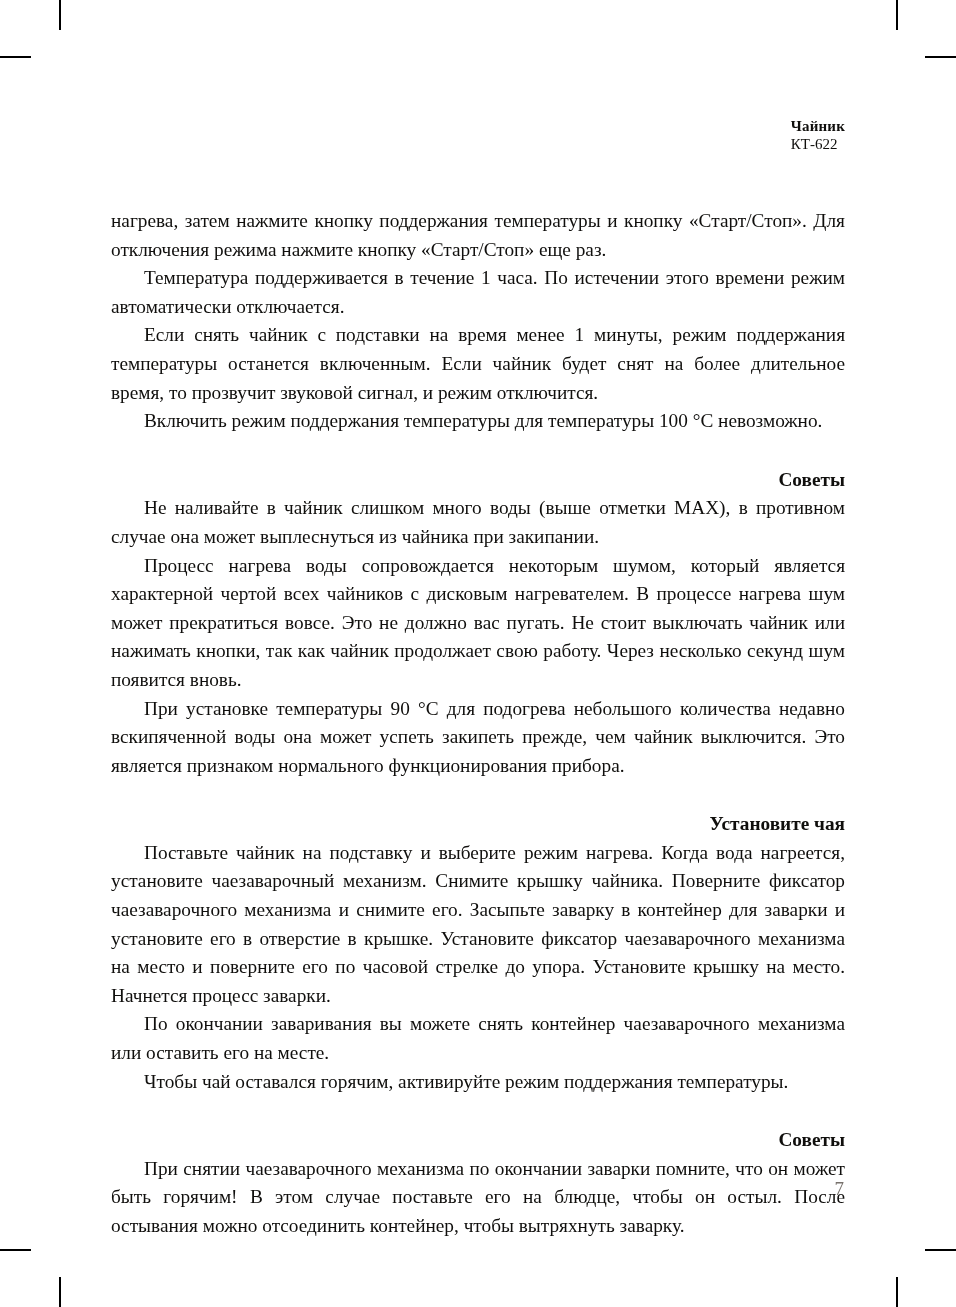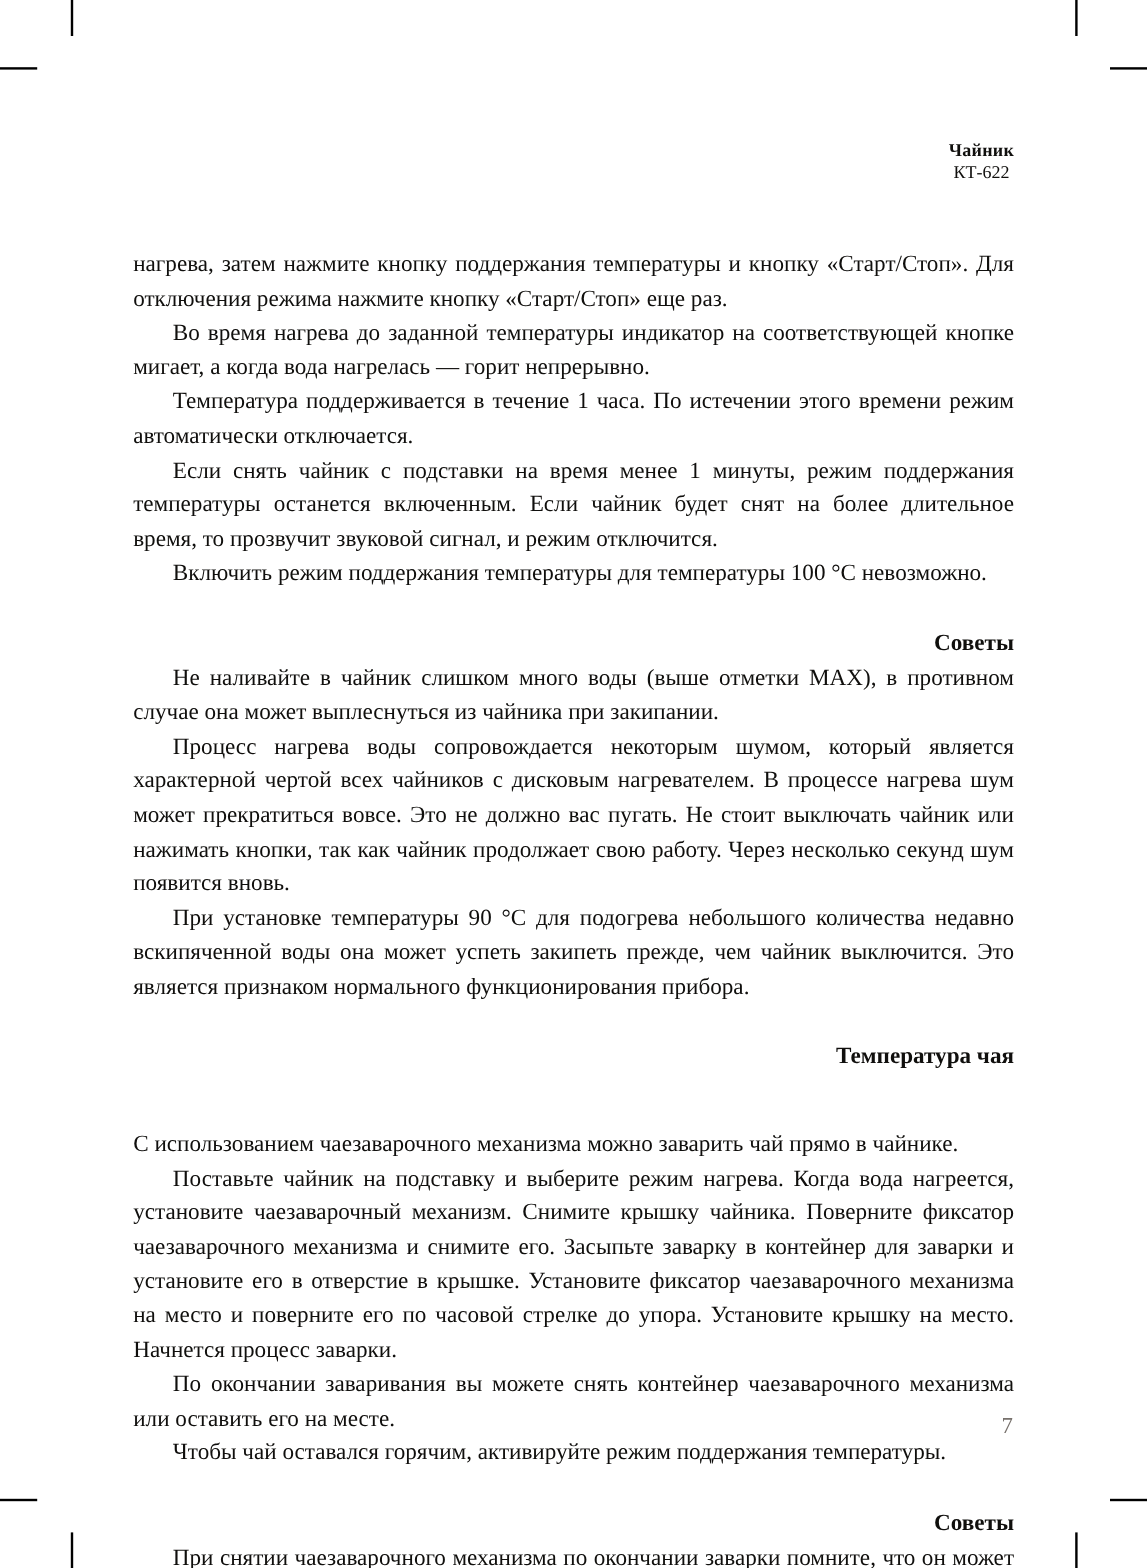--- a/index.html
+++ b/index.html
@@ -32,21 +32,21 @@
   .crop-bl-v { left: 59px;  top: 1277px; }
   .crop-bl-h { left: 0px;   top: 1249px; }
   .crop-br-v { left: 896px; top: 1277px; }
   .crop-br-h { left: 925px; top: 1249px; }
 
   
   .runhead {
     position: absolute;
     right: 111px;
     top: 118px;
-    text-align: center;
+    text-align: left;
     line-height: 1.18;
   }
   .runhead .model-name {
     font-weight: bold;
     font-size: 15px;
     letter-spacing: 0.2px;
     display: block;
   }
   .runhead .model-code {
     font-weight: normal;
@@ -107,32 +107,30 @@
   <div class="crop crop-v crop-br-v"></div>
   <div class="crop crop-h crop-br-h"></div>
 
   <div class="runhead">
     <span class="model-name">Чайник</span>
     <span class="model-code">КТ-622</span>
   </div>
 
   <div class="column" id="text-column">
       <p class="body no-indent">нагрева, затем нажмите кнопку поддержания температуры и кнопку «Старт/Стоп». Для отключения режима нажмите кнопку «Старт/Стоп» еще раз.</p>
-      <p class="body">Во время нагрева до заданной температуры индикатор на соответствующей кнопке мигает, а когда вода нагрелась — горит непрерывно.</p>
       <p class="body">Температура поддерживается в течение 1 часа. По истечении этого времени режим автоматически отключается.</p>
       <p class="body">Если снять чайник с подставки на время менее 1 минуты, режим поддержания температуры останется включенным. Если чайник будет снят на более длительное время, то прозвучит звуковой сигнал, и режим отключится.</p>
       <p class="body">Включить режим поддержания температуры для температуры 100 °C невозможно.</p>
       <div class="gap-large"></div>
       <h3 class="section">Советы</h3>
       <p class="body">Не наливайте в чайник слишком много воды (выше отметки MAX), в противном случае она может выплеснуться из чайника при закипании.</p>
       <p class="body">Процесс нагрева воды сопровождается некоторым шумом, который является характерной чертой всех чайников с дисковым нагревателем. В процессе нагрева шум может прекратиться вовсе. Это не должно вас пугать. Не стоит выключать чайник или нажимать кнопки, так как чайник продолжает свою работу. Через несколько секунд шум появится вновь.</p>
       <p class="body">При установке температуры 90 °C для подогрева небольшого количества недавно вскипяченной воды она может успеть закипеть прежде, чем чайник выключится. Это является признаком нормального функционирования прибора.</p>
       <div class="gap-large"></div>
-      <h3 class="section">Температура чая</h3>
-      <p class="body no-indent">С использованием чаезаварочного механизма можно заварить чай прямо в чайнике.</p>
+      <h3 class="section">Установите чая</h3>
       <p class="body">Поставьте чайник на подставку и выберите режим нагрева. Когда вода нагреется, установите чаезаварочный механизм. Снимите крышку чайника. Поверните фиксатор чаезаварочного механизма и снимите его. Засыпьте заварку в контейнер для заварки  и установите его в отверстие в крышке. Установите фиксатор чаезаварочного механизма на место и поверните его по часовой стрелке до упора. Установите крышку на место. Начнется процесс заварки.</p>
       <p class="body">По окончании заваривания вы можете снять контейнер чаезаварочного механизма или оставить его на месте.</p>
       <p class="body">Чтобы чай оставался горячим, активируйте режим поддержания температуры.</p>
       <div class="gap-large"></div>
       <h3 class="section">Советы</h3>
       <p class="body">При снятии чаезаварочного механизма по окончании заварки помните, что он может быть горячим! В этом случае поставьте его на блюдце, чтобы он остыл. После остывания можно отсоединить контейнер, чтобы вытряхнуть заварку.</p>
     </div>
 
   <div class="folio">7</div>
 

